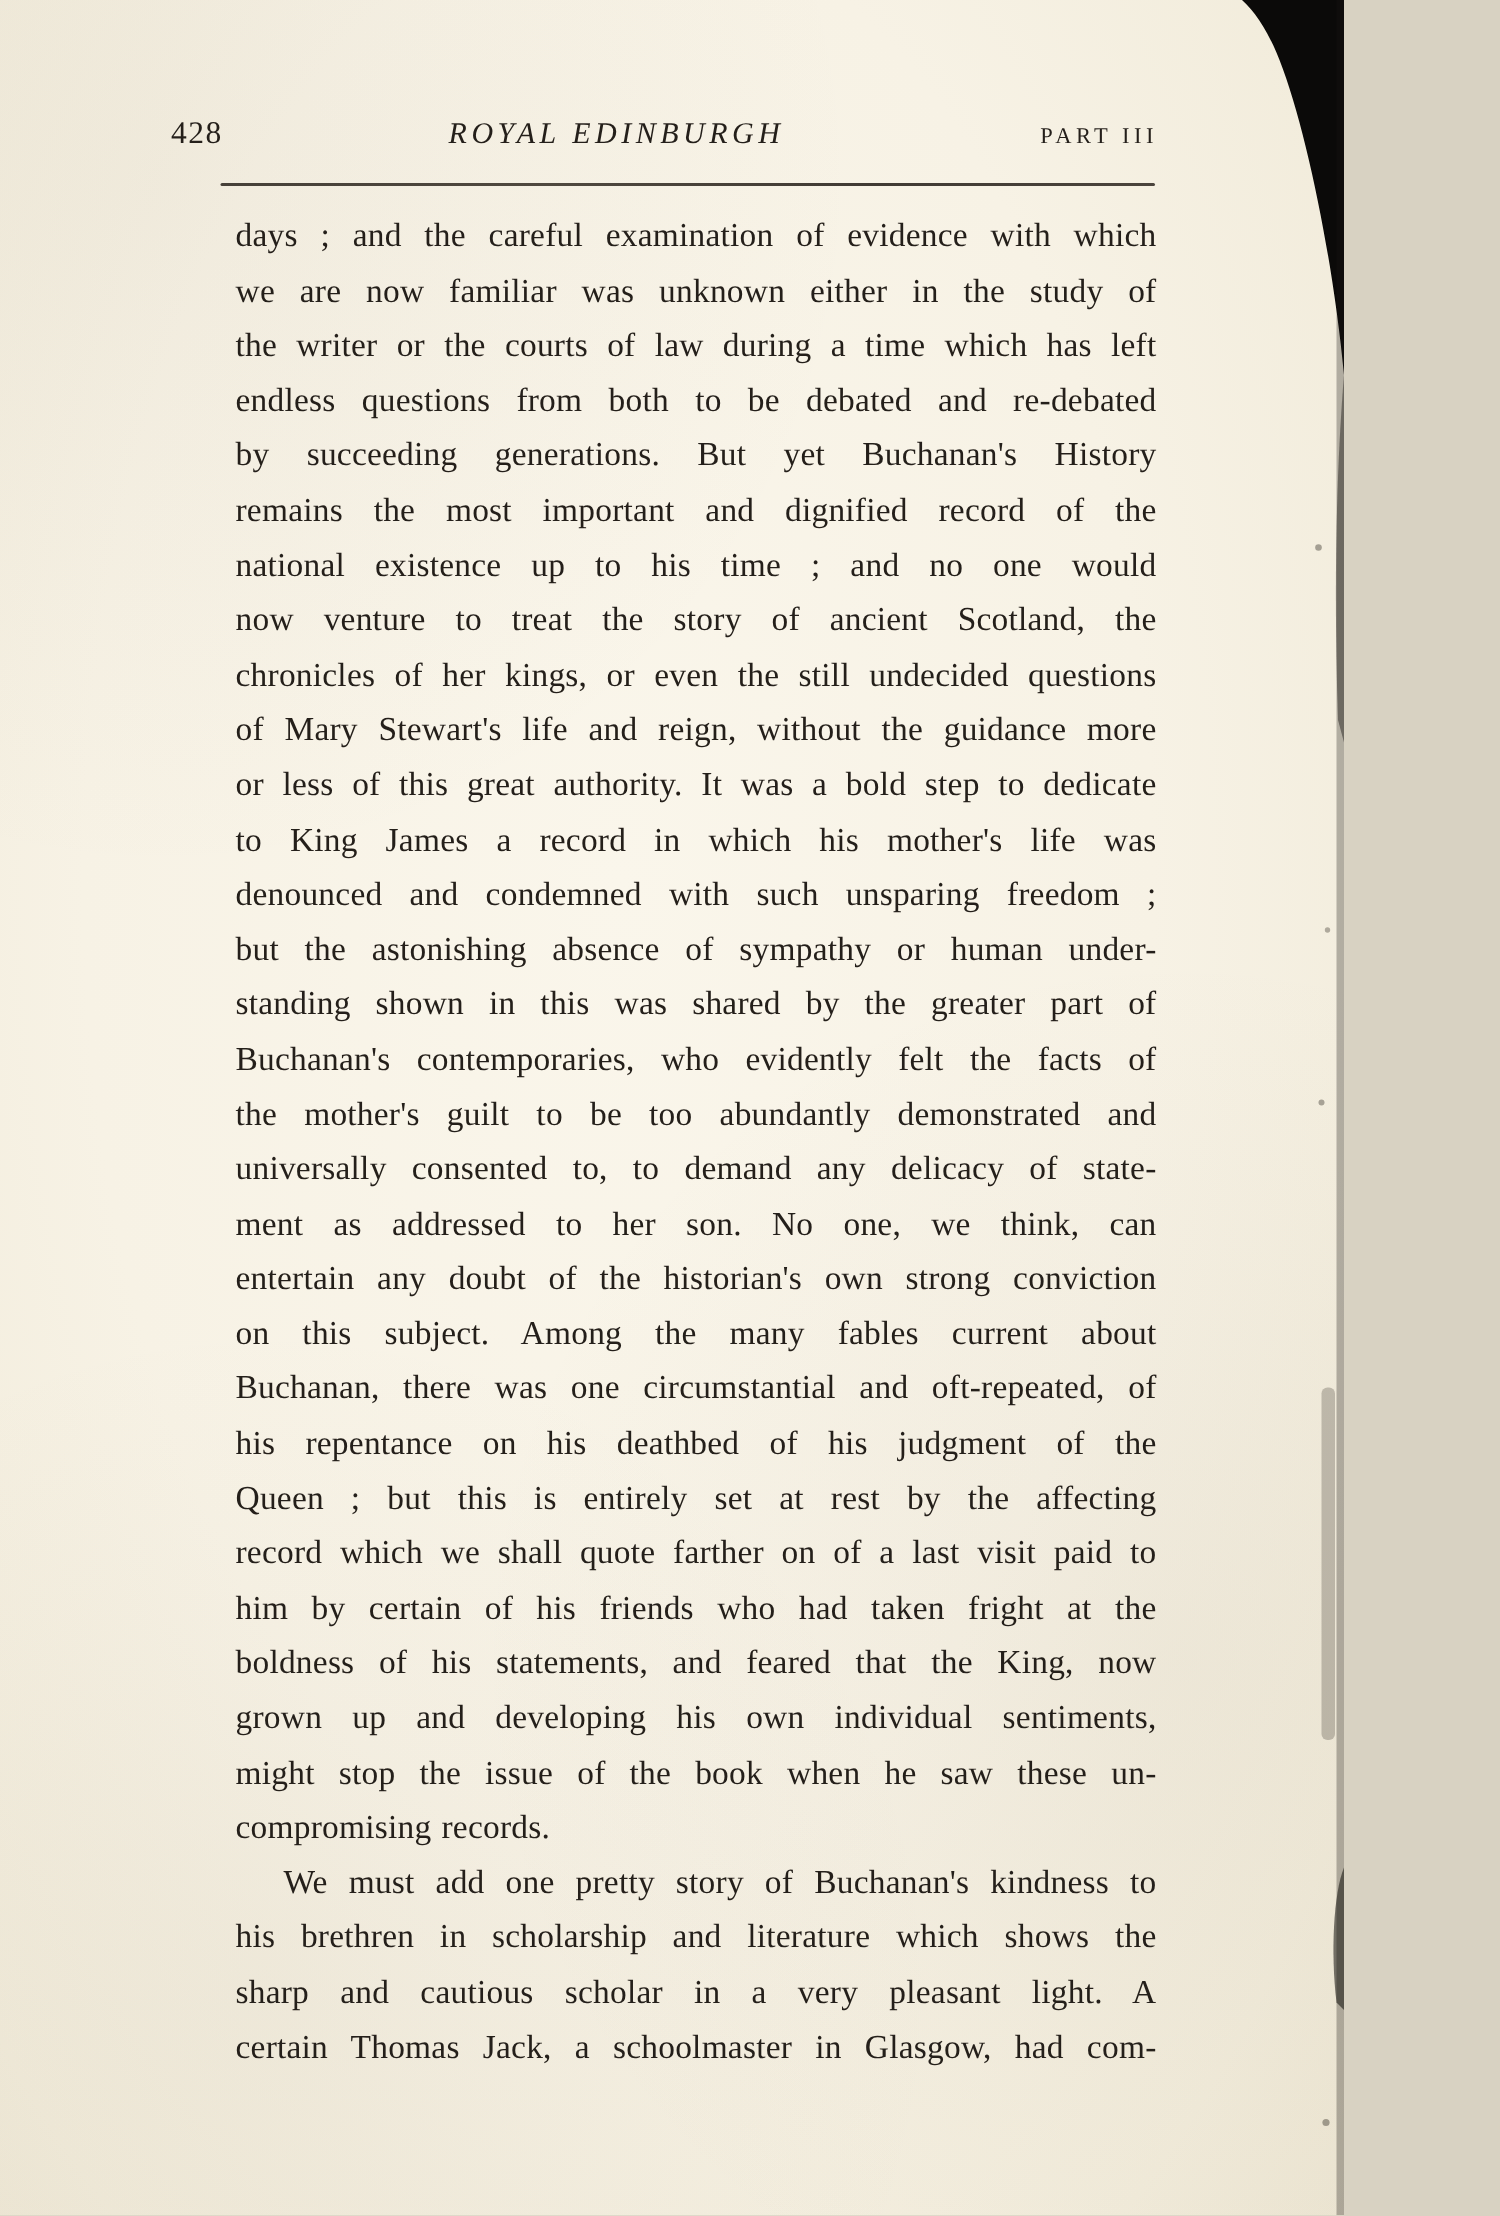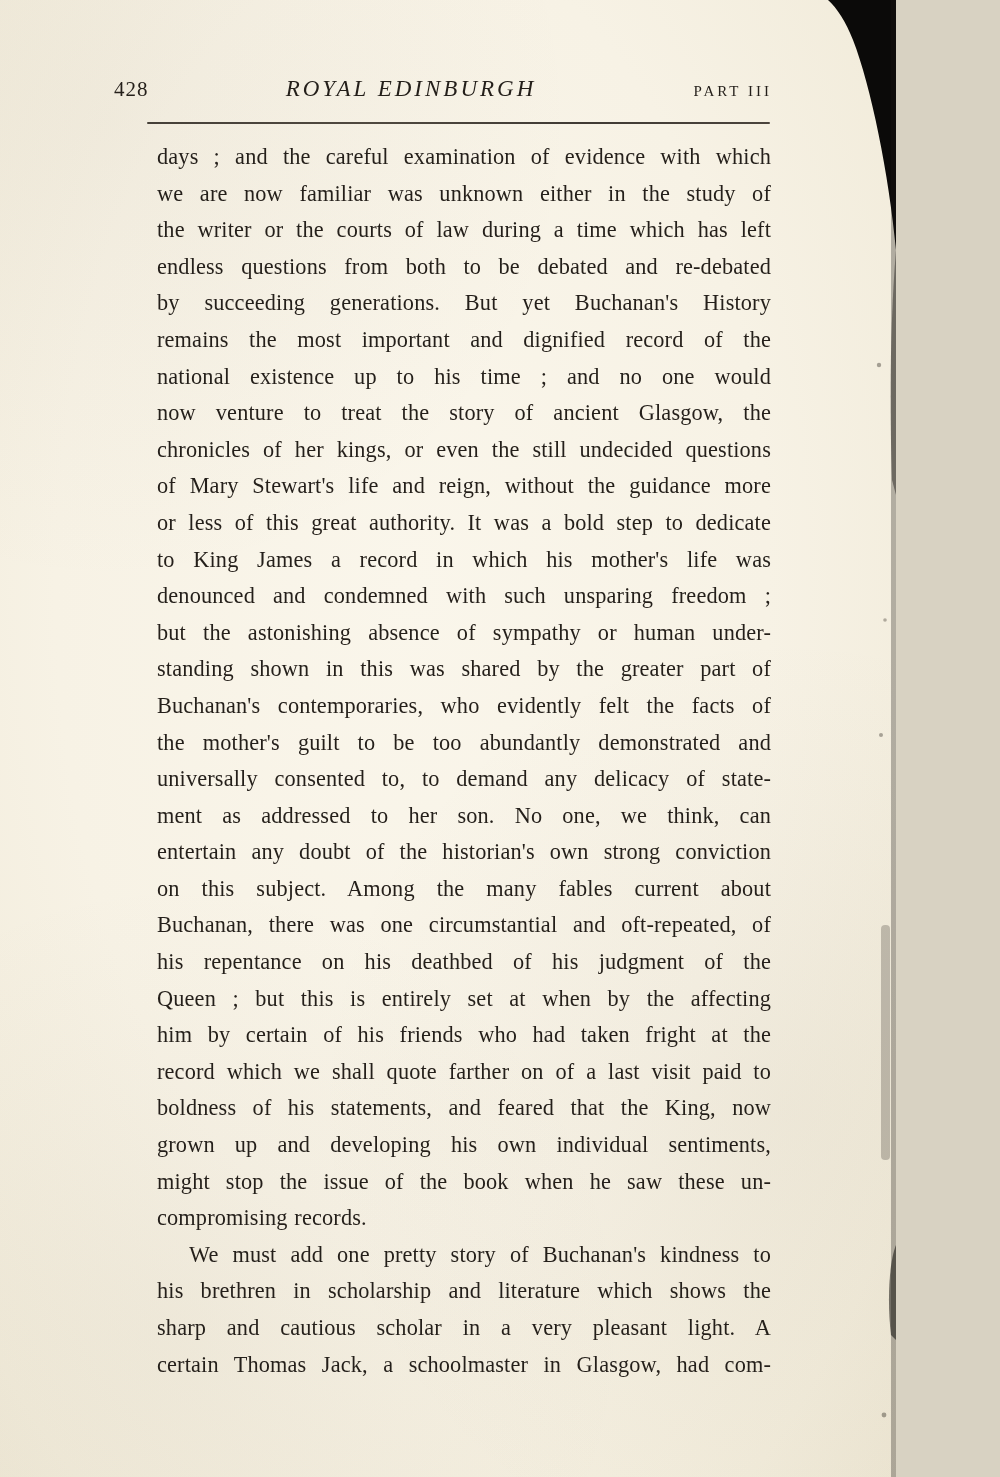--- a/index.html
+++ b/index.html
@@ -26,21 +26,21 @@
       radial-gradient(circle at 20% 90%, rgba(120,105,80,0.05), transparent 30%);
     pointer-events: none;
   }
 
   .header {
     position: absolute; top: 76px; left: 114px; right: 124px;
     display: flex; justify-content: space-between; align-items: baseline;
   }
   .page-number { font-size: 21px; letter-spacing: 1px; }
   .running-title {
-    font-style: italic; font-size: 23px; letter-spacing: 3px;
+    font-style: italic; font-size: 20px; letter-spacing: 3px;
     transform: translateX(-10px);
   }
   .part-label { font-size: 15px; letter-spacing: 3px; }
 
   .rule {
     position: absolute; top: 122px; left: 147px; right: 126px; height: 2px;
     background: linear-gradient(to right, #332d26, #3d362d 35%, #2c2620 70%, #38312a);
     opacity: 0.9;
     border-radius: 1px;
   }
@@ -81,39 +81,39 @@
 
   <div class="body-text">
       <div class="paragraph">
         <div class="text-line">days ; and the careful examination of evidence with which</div>
         <div class="text-line">we are now familiar was unknown either in the study of</div>
         <div class="text-line">the writer or the courts of law during a time which has left</div>
         <div class="text-line">endless questions from both to be debated and re-debated</div>
         <div class="text-line">by succeeding generations.  But yet Buchanan's History</div>
         <div class="text-line">remains the most important and dignified record of the</div>
         <div class="text-line">national existence up to his time ; and no one would</div>
-        <div class="text-line">now venture to treat the story of ancient Glasgow, the</div>
+        <div class="text-line">now venture to treat the story of ancient Scotland, the</div>
         <div class="text-line">chronicles of her kings, or even the still undecided questions</div>
         <div class="text-line">of Mary Stewart's life and reign, without the guidance more</div>
         <div class="text-line">or less of this great authority.  It was a bold step to dedicate</div>
         <div class="text-line">to King James a record in which his mother's life was</div>
         <div class="text-line">denounced and condemned with such unsparing freedom ;</div>
         <div class="text-line">but the astonishing absence of sympathy or human under-</div>
         <div class="text-line">standing shown in this was shared by the greater part of</div>
         <div class="text-line">Buchanan's contemporaries, who evidently felt the facts of</div>
         <div class="text-line">the mother's guilt to be too abundantly demonstrated and</div>
         <div class="text-line">universally consented to, to demand any delicacy of state-</div>
         <div class="text-line">ment as addressed to her son.  No one, we think, can</div>
         <div class="text-line">entertain any doubt of the historian's own strong conviction</div>
         <div class="text-line">on this subject.  Among the many fables current about</div>
         <div class="text-line">Buchanan, there was one circumstantial and oft-repeated, of</div>
         <div class="text-line">his repentance on his deathbed of his judgment of the</div>
-        <div class="text-line">Queen ; but this is entirely set at when by the affecting</div>
+        <div class="text-line">Queen ; but this is entirely set at rest by the affecting</div>
+        <div class="text-line">record which we shall quote farther on of a last visit paid to</div>
         <div class="text-line">him by certain of his friends who had taken fright at the</div>
-        <div class="text-line">record which we shall quote farther on of a last visit paid to</div>
         <div class="text-line">boldness of his statements, and feared that the King, now</div>
         <div class="text-line">grown up and developing his own individual sentiments,</div>
         <div class="text-line">might stop the issue of the book when he saw these un-</div>
         <div class="text-line no-justify">compromising records.</div>
       </div>
       <div class="paragraph">
         <div class="text-line first-indent">We must add one pretty story of Buchanan's kindness to</div>
         <div class="text-line">his brethren in scholarship and literature which shows the</div>
         <div class="text-line">sharp and cautious scholar in a very pleasant light.  A</div>
         <div class="text-line">certain Thomas Jack, a schoolmaster in Glasgow, had com-</div>

